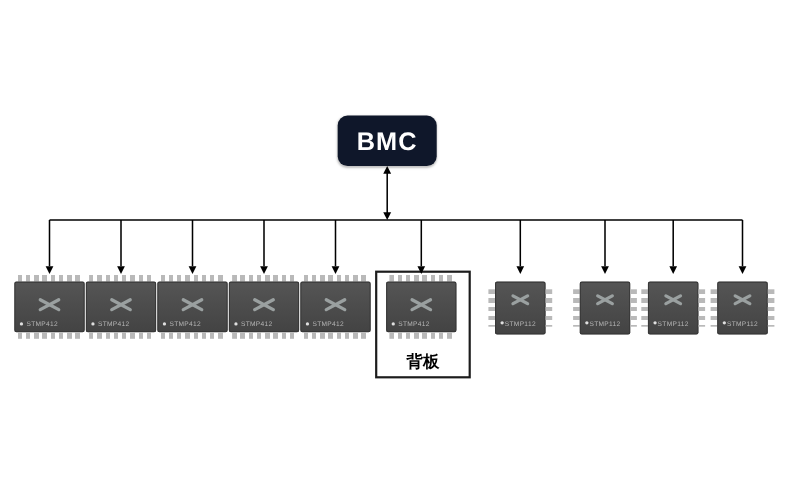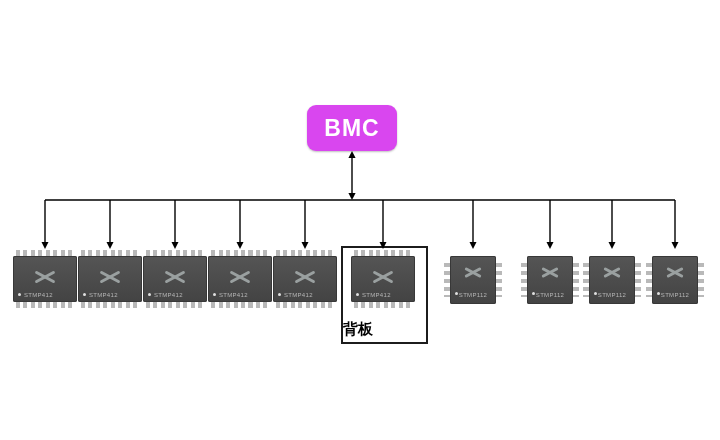--- a/index.html
+++ b/index.html
@@ -18,21 +18,21 @@
   }
 
   
   #wires { position:absolute; left:0; top:0; width:720px; height:440px; pointer-events:none; }
 
   
   .group-box {
     position:absolute; border:2px solid #1c1c1c; background:#ffffff;
   }
   .group-box .box-label {
-    position:absolute; left:0; right:0; bottom:3px; text-align:left;
+    position:absolute; left:0; right:0; bottom:3px; text-align:center;
     font-weight:bold; font-size:15px; color:#000;margin-top:25px;
   }
 
   
   .chip { position:absolute; }
   .chip-label {
     position:absolute; font-size:6px; color:#b5b5b5; letter-spacing:0.3px;
     white-space:nowrap;
   }
   .dot {
@@ -82,21 +82,21 @@
 </style>
 </head>
 <body>
 
 <div id="stage">
 
   <div class="group-box" style="left:341px; top:246px; width:83px; height:94px;">
     <div class="box-label">背板</div>
   </div>
 
-  <div class="bmc" style="background: #d946ef;">
+  <div class="bmc" style="background: #0f172a;">
     <span>BMC</span>
   </div>
 
   <div class="chip soic" style="left:13px; top:250px;">
     <div class="pins top"></div>
     <div class="body">
       <span class="logo"></span>
       <span class="dot"></span>
       <span class="chip-label">STMP412</span>
     </div>

